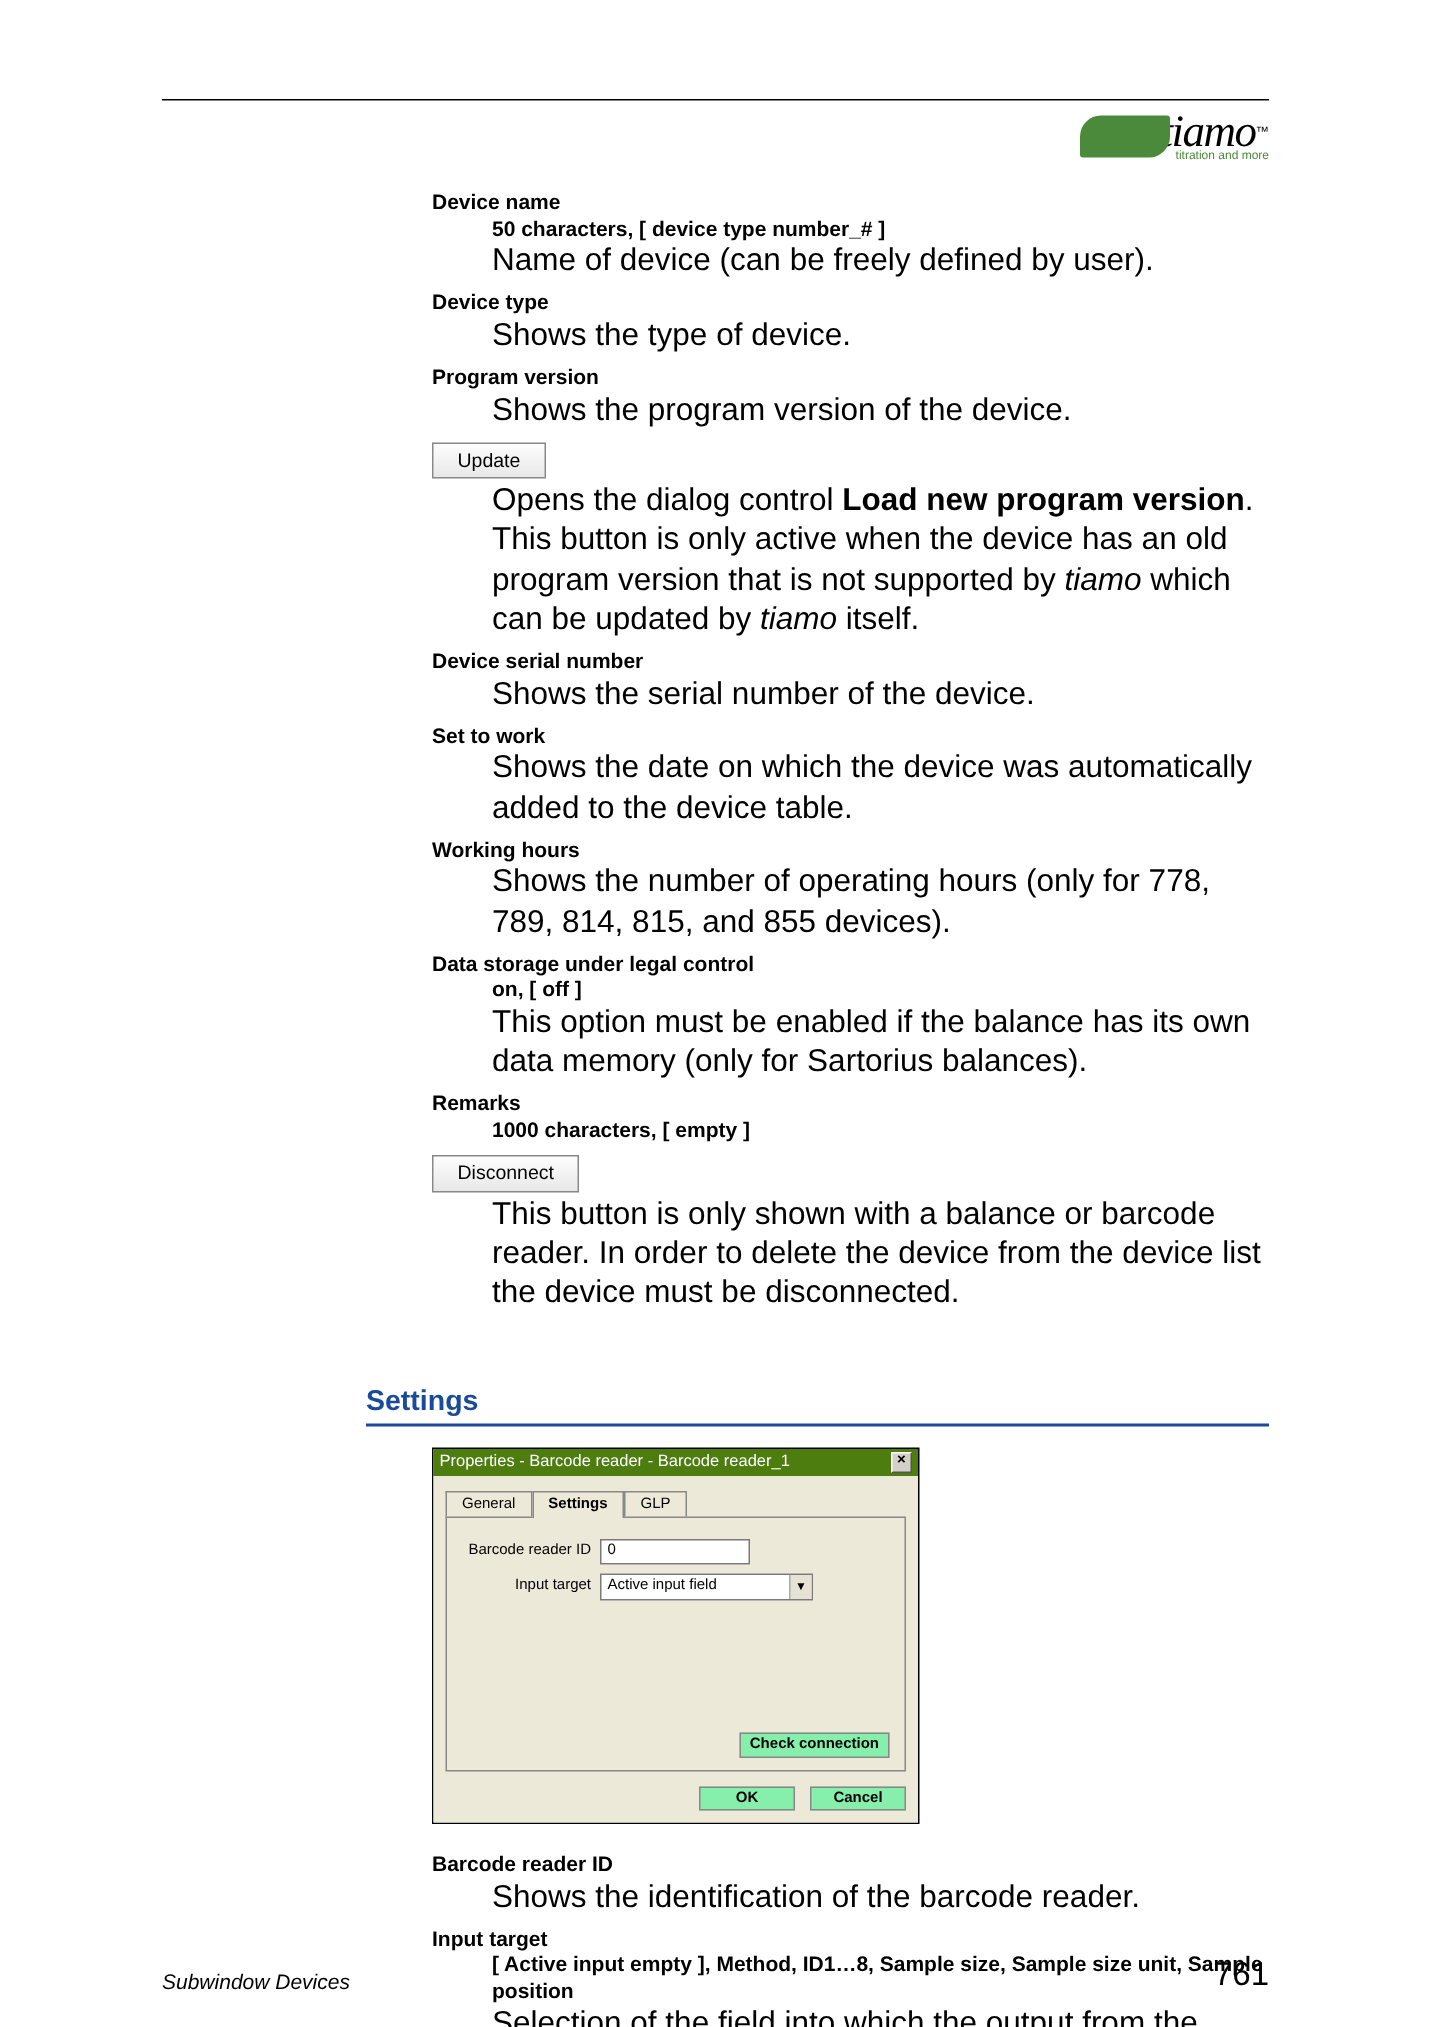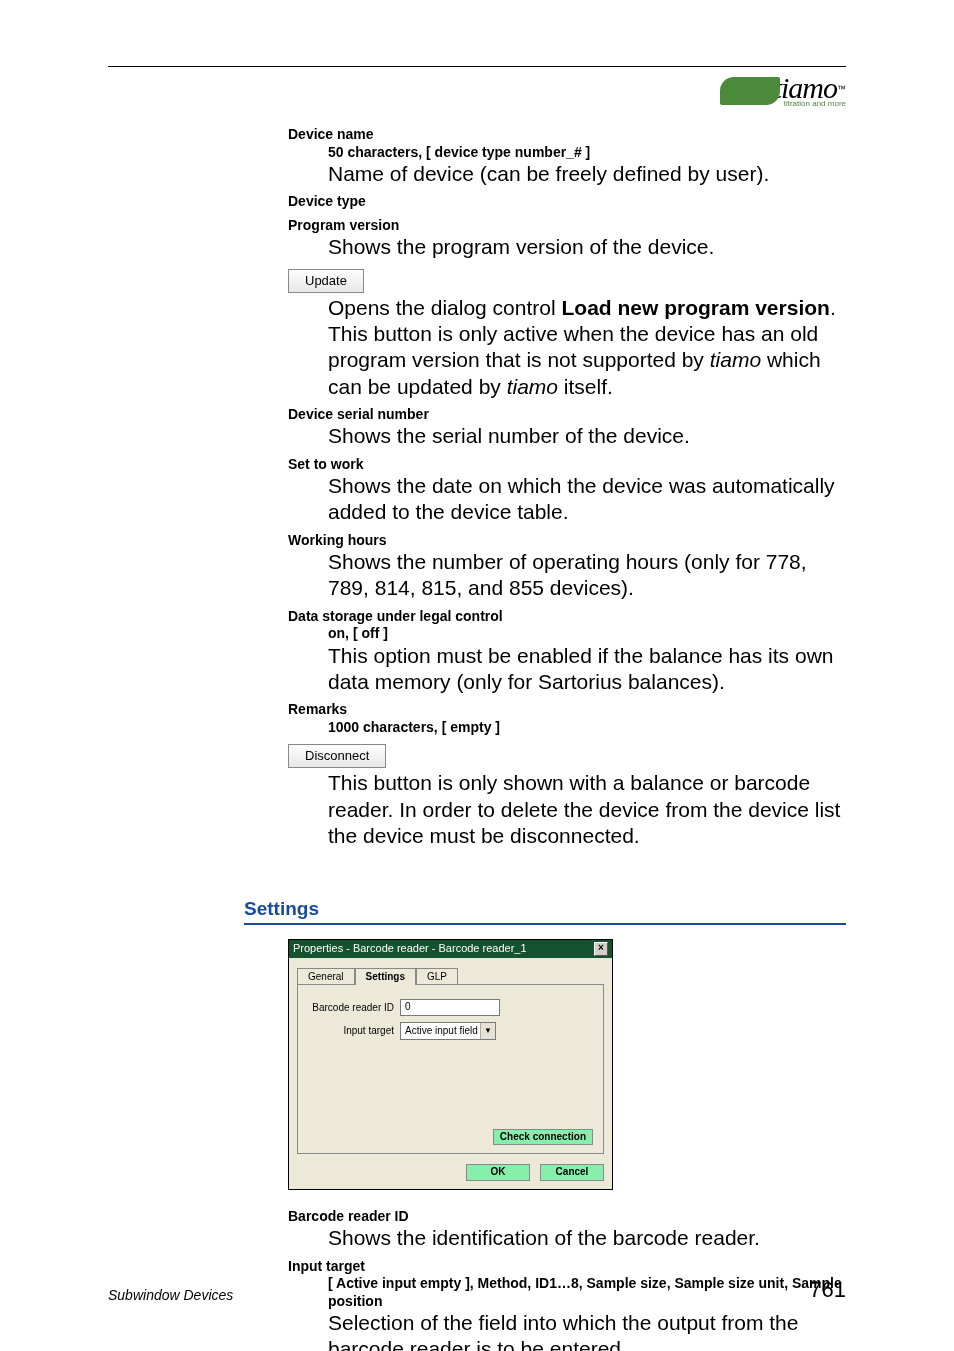--- a/index.html
+++ b/index.html
@@ -90,21 +90,21 @@
   }
   
   .dialog {
     width: 325px;
     border: 1px solid #000;
     font-family: Tahoma, Arial, sans-serif;
     font-size: 11px;
     margin-bottom: 18px;
   }
   .dialog-title {
-    background: #14532d;
+    background: #4d7c0f;
     color: #fff;
     padding: 2px 4px;
     display: flex;
     justify-content: space-between;
     align-items: center;
     font-size: 11px;
   }
   .dialog-close {
     background: #d4d0c8;
     color: #000;
@@ -163,21 +163,21 @@
     background: #fff;
     height: 17px;
     padding: 1px 4px;
     font-size: 10px;
   }
   .form-row .sel {
     display: flex;
     border: 1px solid #7a7a7a;
     background: #fff;
     height: 18px;
-    width: 96px;
+    width: 142px;
     align-items: center;
     justify-content: space-between;
     padding-left: 4px;
     font-size: 10px;
   }
   .sel .arrow {
     width: 15px;
     height: 100%;
     border-left: 1px solid #aaa;
     background: #e6e3d5;
@@ -229,20 +229,21 @@
       <div class="brand-sub">titration and more</div>
     </div>
   </div>
 
   <div class="content">
     <div class="def-term">Device name</div>
     <div class="def-sub">50 characters, [ device type number_# ]</div>
     <div class="def-body">Name of device (can be freely defined by user).</div>
 
     <div class="def-term">Device type</div>
+    <div class="def-body">Shows the type of device.</div>
 
     <div class="def-term">Program version</div>
     <div class="def-body">Shows the program version of the device.</div>
 
     <div class="btn">Update</div>
     <div class="def-body">
       <span>Opens the dialog control </span><b>Load new program version</b><span>. This button is only active when the device has an old program version that is not supported by </span><span class="ital">tiamo</span><span> which can be updated by </span><span class="ital">tiamo</span><span> itself.</span>
     </div>
 
     <div class="def-term">Device serial number</div>

